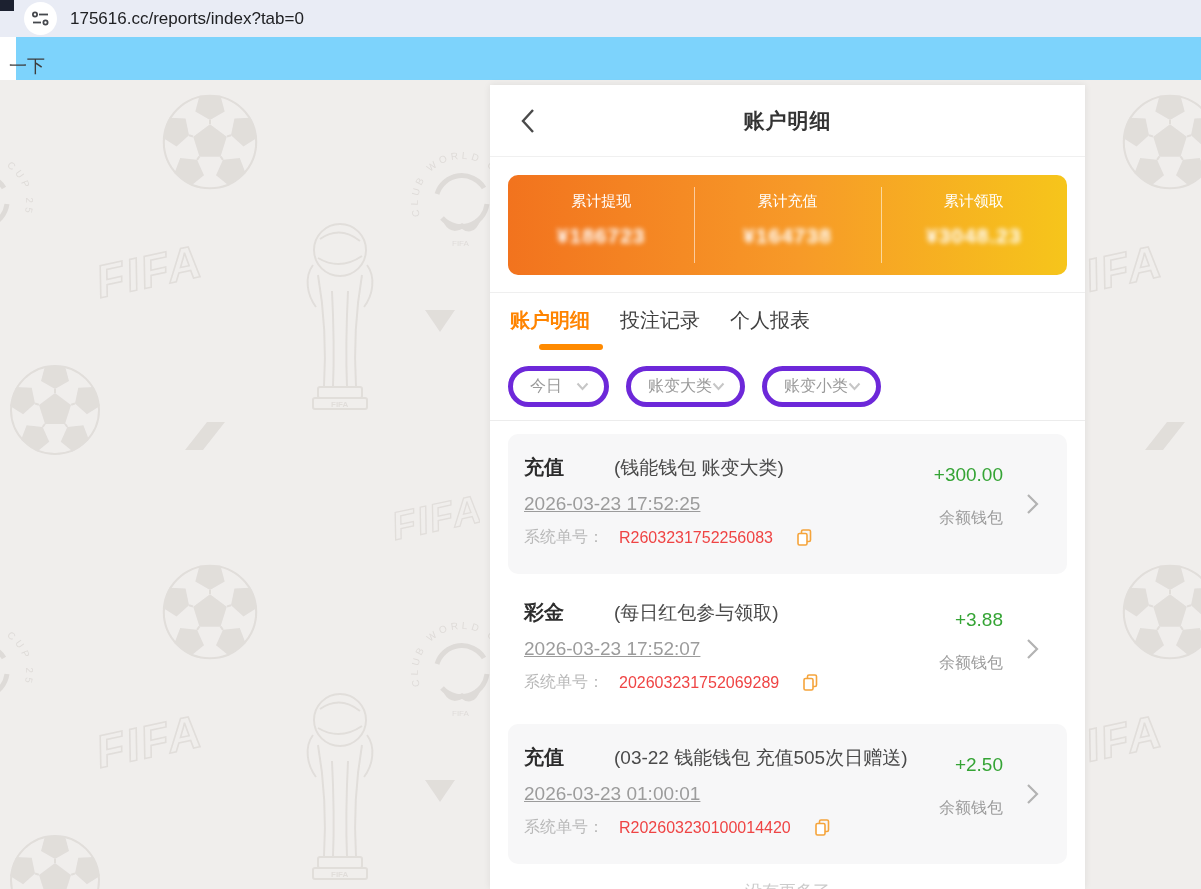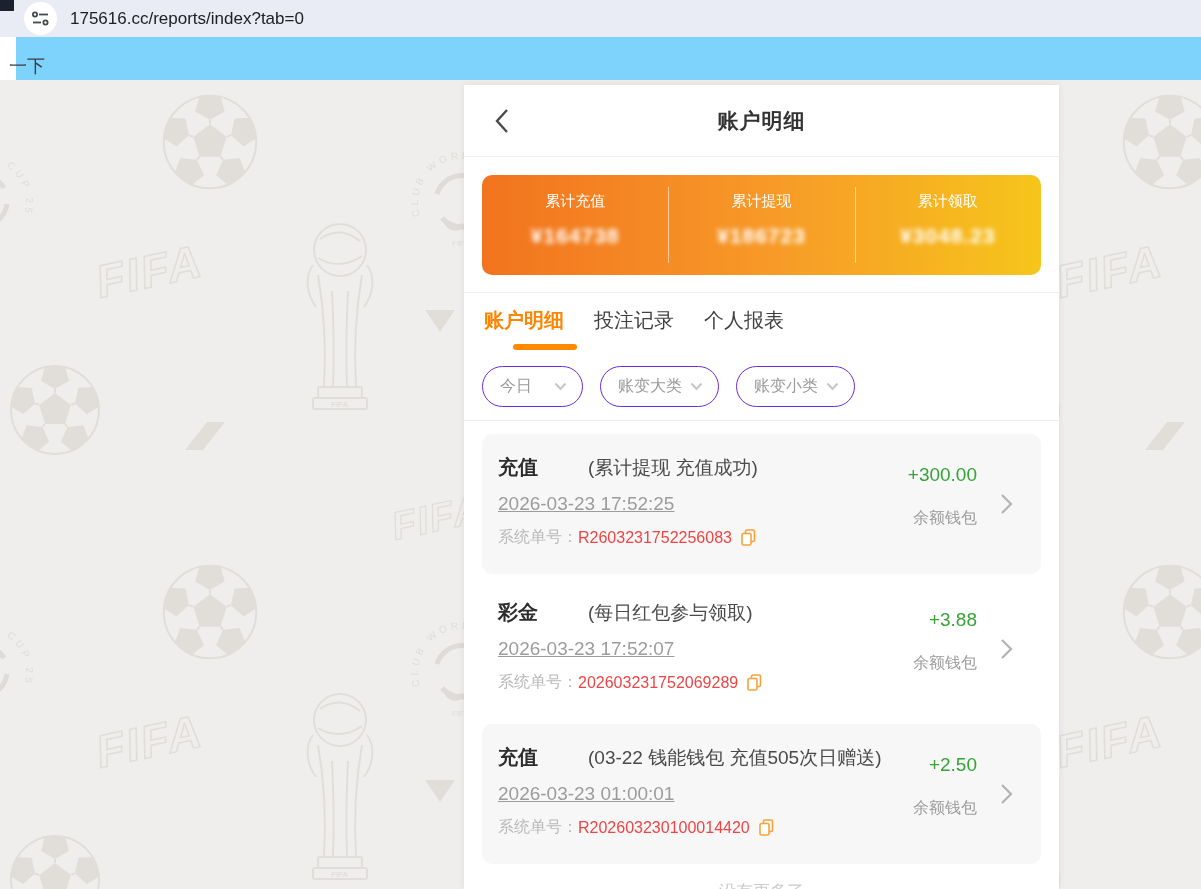--- a/index.html
+++ b/index.html
@@ -15,21 +15,21 @@
   .url-text { position:absolute; left:70px; top:0; line-height:37px; font-size:17px; color:#202124; }
 
   
   .white-band { position:absolute; top:37px; left:16px; width:1201px; height:43px; background:#7dd3fc;text-align:right; }
   .corner-text { position:absolute; top:17px; left:-7px; font-size:18px; color:#3d3d3d; }
 
   
   .bg-pattern { position:absolute; top:80px; left:0; }
 
   
-  .card { position:absolute; left:464px; top:85px; width:595px; height:804px; background:#fff;
+  .card { position:absolute; left:490px; top:85px; width:595px; height:804px; background:#fff;
     box-shadow:0 0 7px rgba(0,0,0,.08); }
 
   .app-header { position:relative; height:72px; border-bottom:1px solid #f0f0f0;
     display:flex; align-items:center; justify-content:center; }
   .back-btn { position:absolute; left:30px; top:22px; width:26px; height:28px; cursor:pointer;
     display:flex; align-items:center; }
   .app-title { font-size:21px; font-weight:600; color:#333; letter-spacing:1px; }
 
   .banner-section { padding:18px 18px 17px; border-bottom:1px solid #efefef; }
   .banner { height:100px; border-radius:10px; display:flex;
@@ -44,36 +44,36 @@
 
   .tabs-row { padding:14px 0 0 20px; }
   .tabs-flex { display:flex; gap:30px; align-items:baseline; }
   .tab { font-size:20px; color:#404040; cursor:pointer; }
   .tab.active { color:#ff8400; font-weight:bold; }
   .tab-underline { width:64px; height:6px; border-radius:3px; background:#ff8a00;
     margin:10px 0 0 29px; }
 
   .filters-row { margin-top:16px; padding:0 0 13px 18px; border-bottom:1px solid #ececec;
     display:flex; gap:17px; }
-  .pill { height:41px; border:1px solid #6d28d9; border-radius:21px; display:flex;
+  .pill { height:41px; border:5px solid #6d28d9; border-radius:21px; display:flex;
     align-items:center; justify-content:space-between; padding:0 15px 0 17px; cursor:pointer;
     background:#fff; }
   .pill .pill-label { font-size:16px; color:#9a9a9a; }
   .pill-today { min-width:101px; }
   .pill-wide  { min-width:119px; }
 
   .txn-list { margin-top:13px; padding:0 18px; }
   .txn { position:relative; border-radius:10px; padding:20px 150px 20px 16px; margin-bottom:5px;
     min-height:140px; cursor:pointer; }
   .txn.shaded { background:#f7f7f8; }
   .txn-title-row { display:flex; align-items:baseline;gap:40px; }
   .txn-type { font-size:20px; font-weight:bold; color:#2d2d2d; }
   .txn-desc { font-size:19px; color:#4a4a4a; margin-left:10px; }
   .txn-date { margin-top:12px; font-size:19px; color:#9c9c9c;text-decoration:underline; }
-  .txn-order { margin-top:12px; font-size:16px; color:#b9b9b9; display:flex; align-items:center; }
+  .txn-order { margin-top:12px; font-size:16px; color:#b9b9b9; display:flex; align-items:center;gap:15px; }
   .txn-order .order-no { color:#ef4444; margin-left:0; }
   .copy-btn { margin-left:9px; display:inline-flex; cursor:pointer; }
   .txn-right { position:absolute; right:64px; top:30px; text-align:right; }
   .txn-amount { font-size:19px; font-weight:500; color:#35a435; }
   .txn-wallet { margin-top:22px; font-size:16px; color:#9c9c9c; }
   .txn-chevron { position:absolute; right:28px; top:50%; margin-top:-11px; }
 
   .list-footer { margin-top:16px; text-align:center; font-size:17px; color:#cbcbcb; }
 </style>
 </head>
@@ -172,26 +172,26 @@
         <svg width="15" height="26" viewBox="0 0 15 26">
           <polyline points="13,2 3,13 13,24" fill="none" stroke="#4a4a4a" stroke-width="2.4"></polyline>
         </svg>
       </span>
       <span class="app-title">账户明细</span>
     </div>
 
     <div class="banner-section">
       <div class="banner">
         <div class="banner-col">
+          <span class="banner-label">累计提现</span>
+          <span class="banner-value">¥186723</span>
+        </div>
+        <div class="banner-col">
           <span class="banner-label">累计充值</span>
           <span class="banner-value">¥164738</span>
-        </div>
-        <div class="banner-col">
-          <span class="banner-label">累计提现</span>
-          <span class="banner-value">¥186723</span>
         </div>
         <div class="banner-col">
           <span class="banner-label">累计领取</span>
           <span class="banner-value">¥3048.23</span>
         </div>
       </div>
     </div>
 
     <div class="tabs-row">
       <div class="tabs-flex">
@@ -221,21 +221,21 @@
           <polyline points="1.5,1.5 6.5,7 11.5,1.5" fill="none" stroke="#c6c6c6" stroke-width="2"></polyline>
         </svg>
       </div>
     </div>
 
     <div class="txn-list">
 
       <div class="txn shaded">
         <div class="txn-title-row">
           <span class="txn-type">充值</span>
-          <span class="txn-desc">(累计提现 充值成功)</span>
+          <span class="txn-desc">(钱能钱包 账变大类)</span>
         </div>
         <div class="txn-date">2026-03-23 17:52:25</div>
         <div class="txn-order">
           <span>系统单号：</span>
           <span class="order-no">R2603231752256083</span>
           <span class="copy-btn">
             <svg width="15" height="17" viewBox="0 0 15 17">
               <rect x="4.5" y="1" width="9" height="11.5" rx="1.5" fill="none" stroke="#f5a43b" stroke-width="1.6"></rect>
               <rect x="1" y="4.5" width="9" height="11.5" rx="1.5" fill="#fff" stroke="#f5a43b" stroke-width="1.6"></rect>
             </svg>

